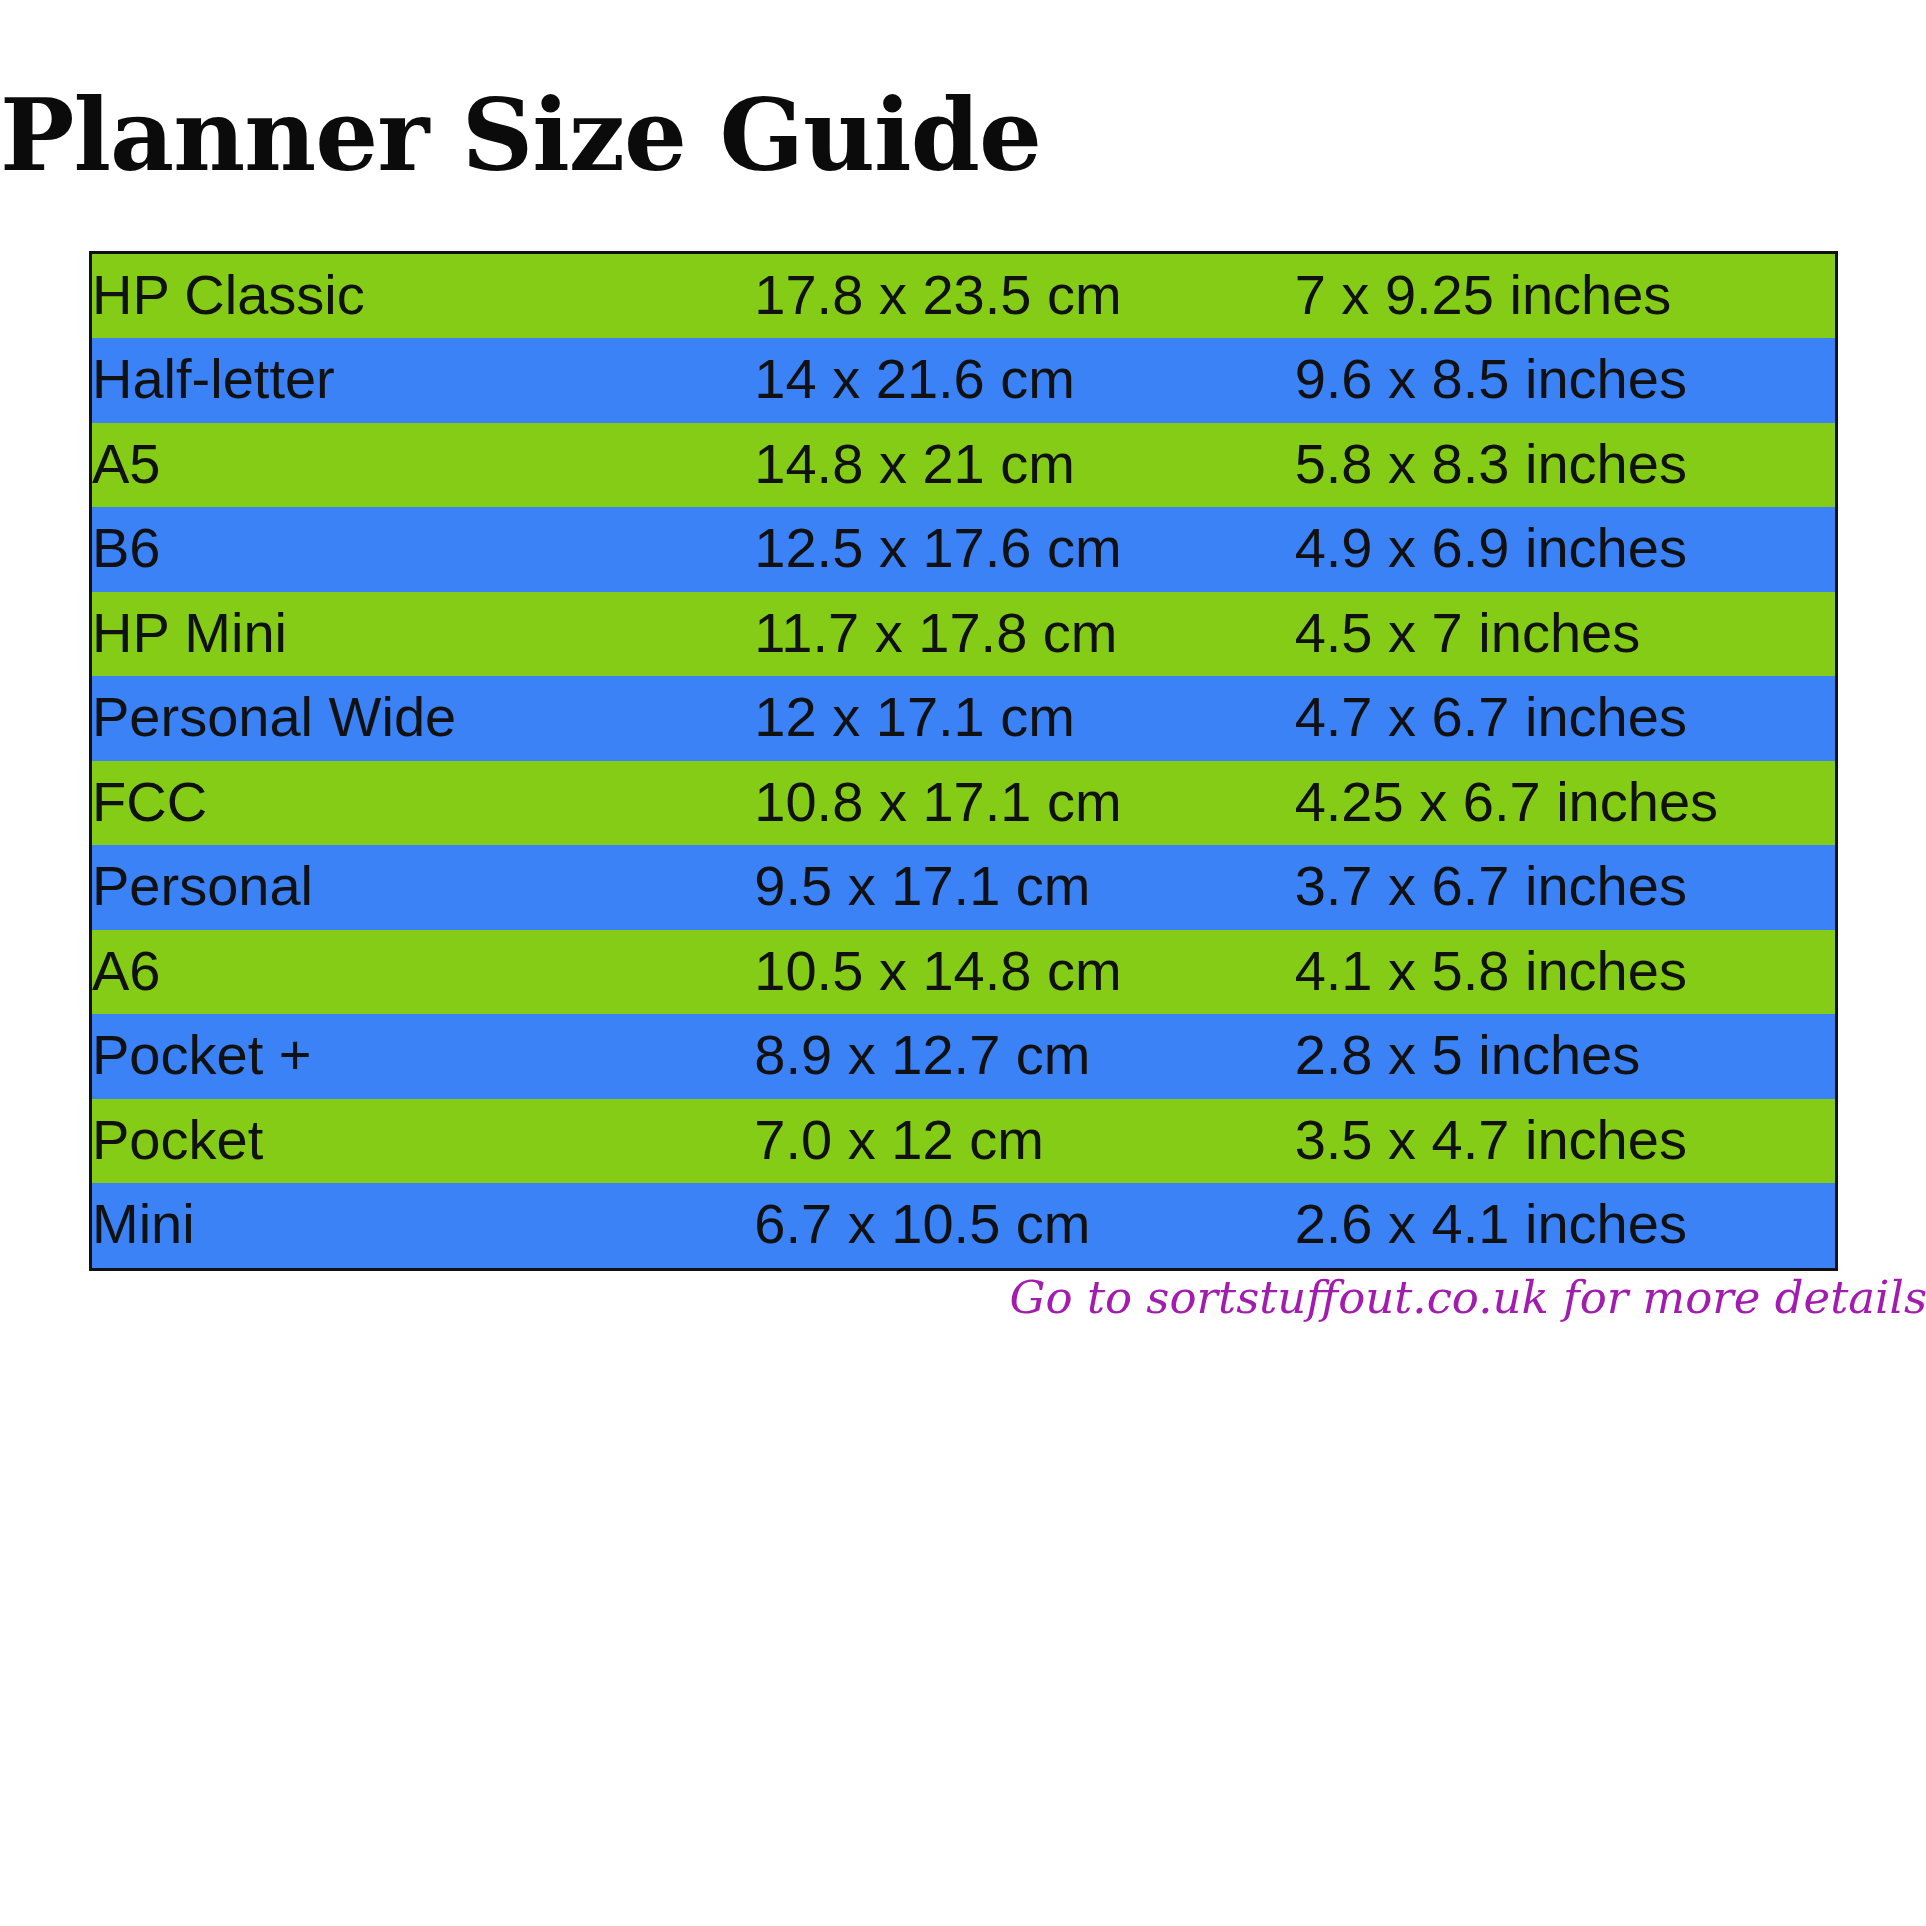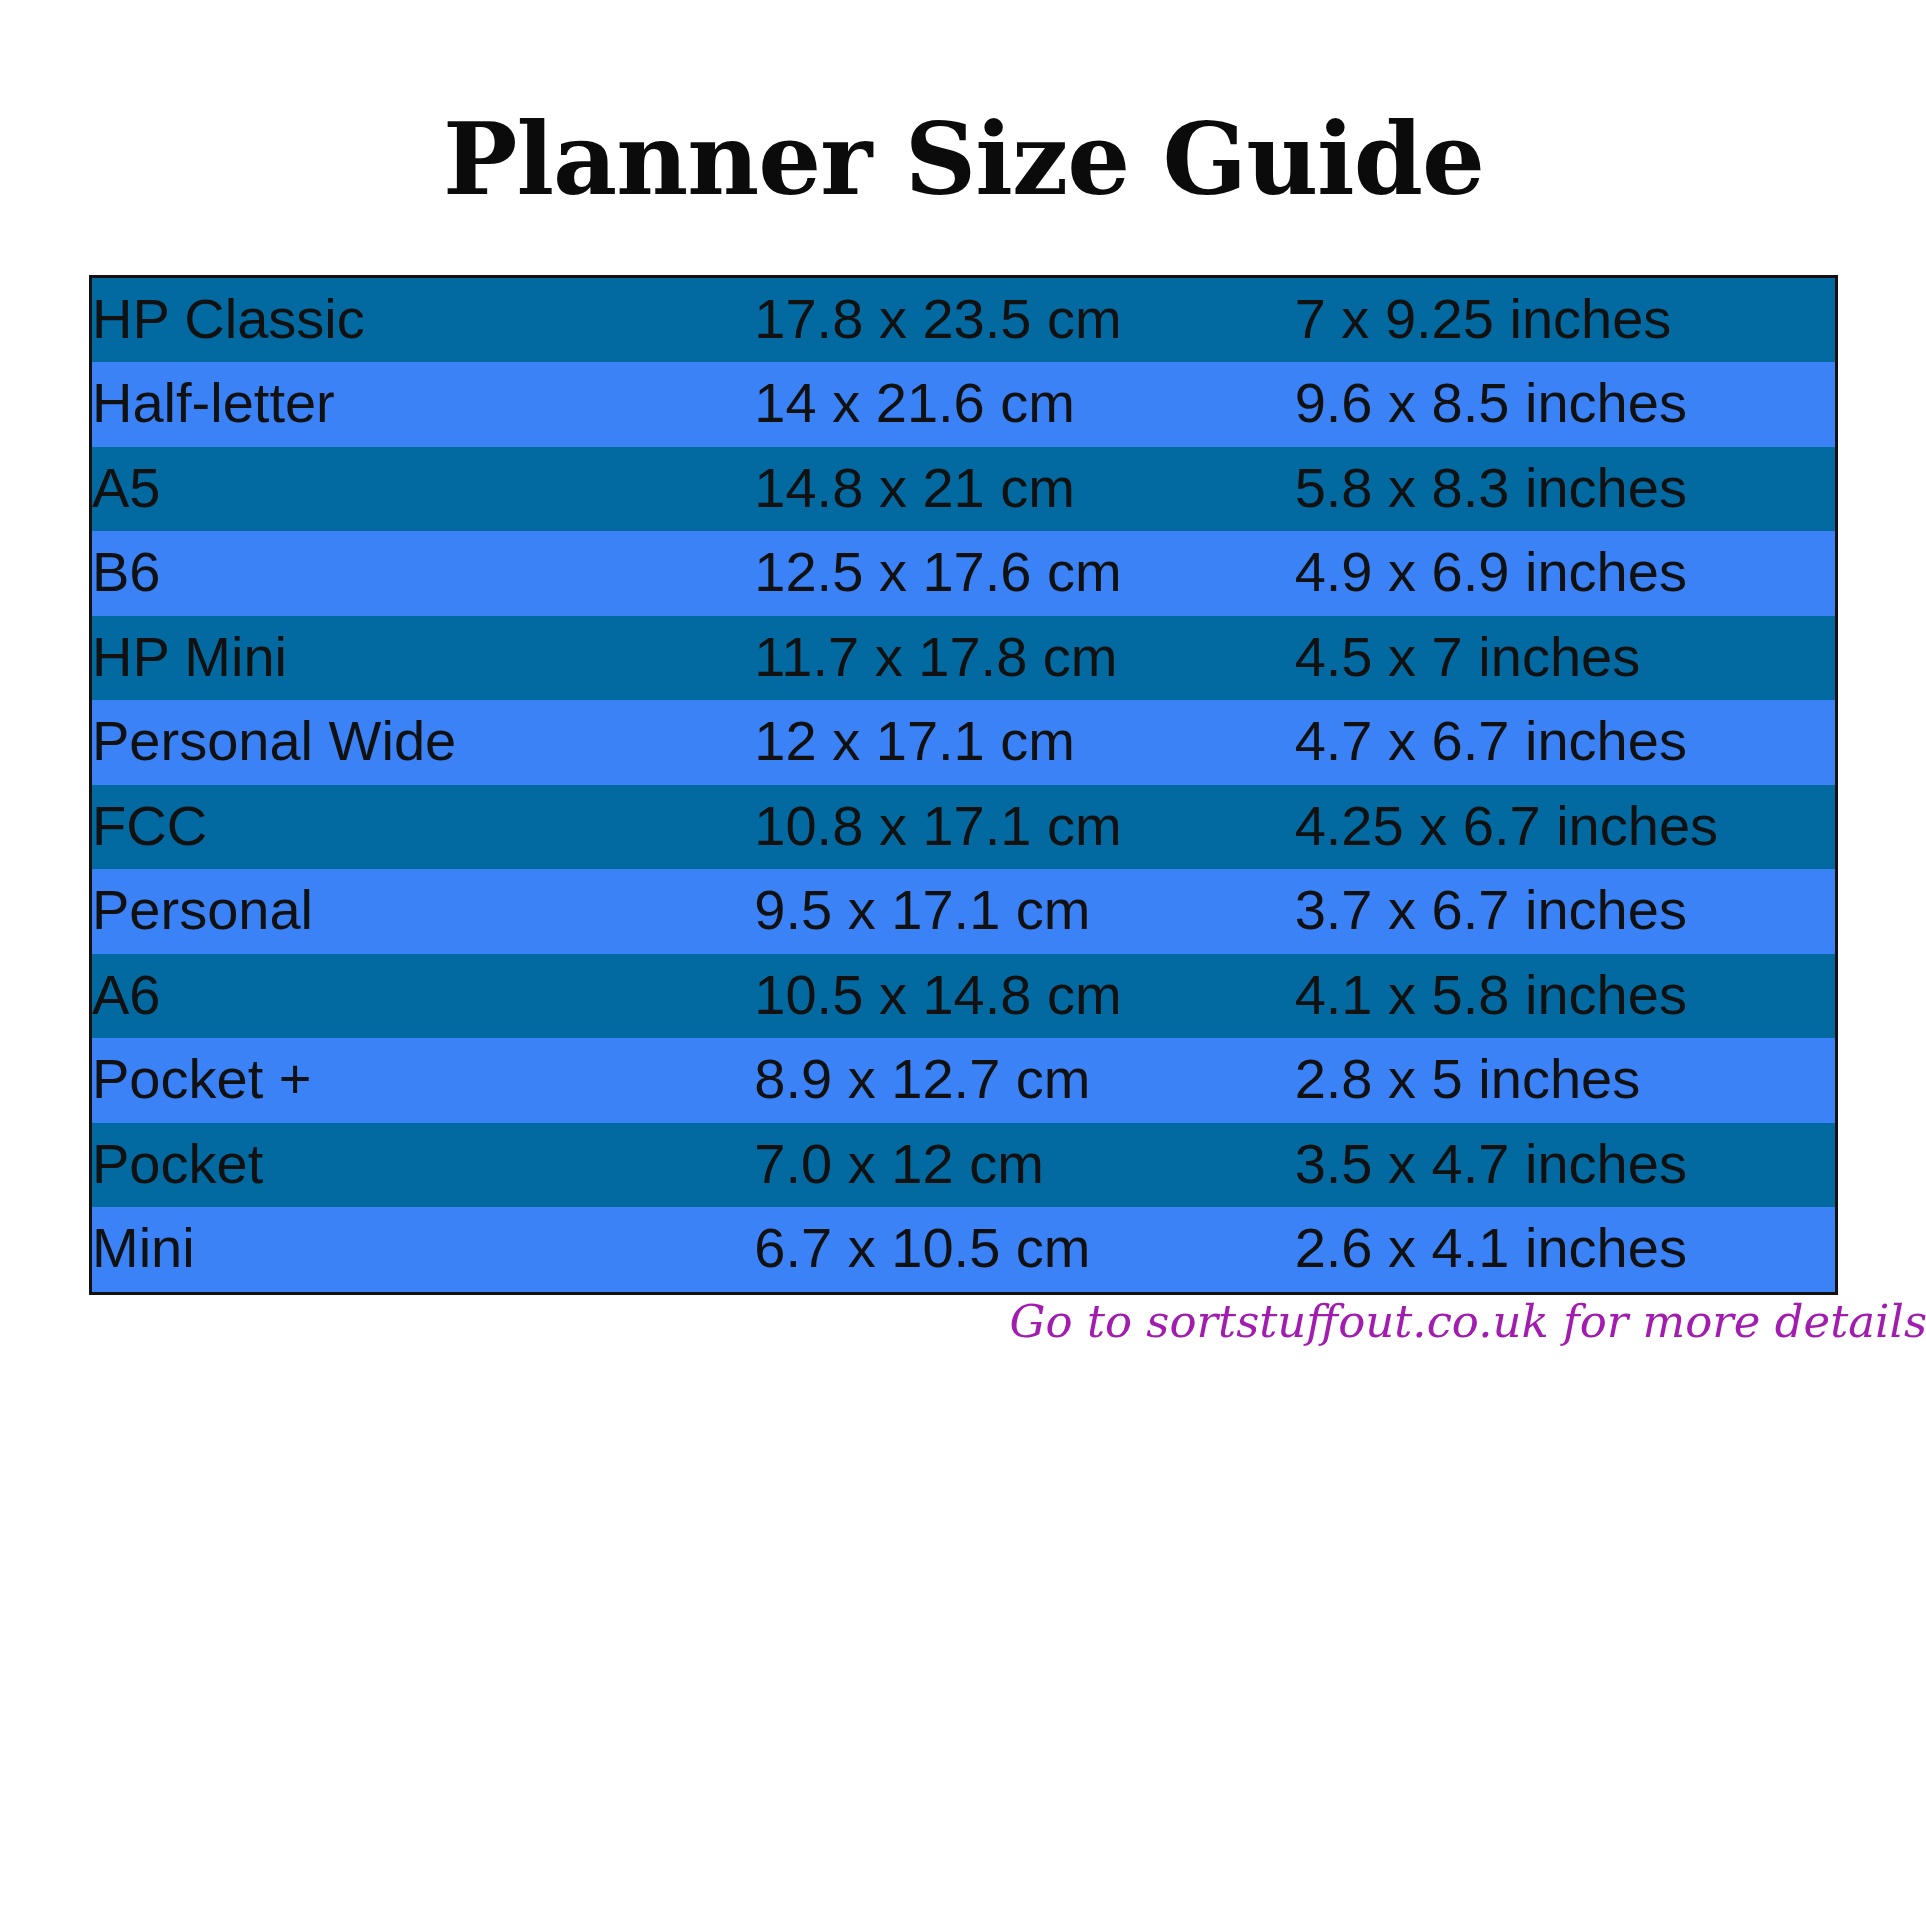--- a/index.html
+++ b/index.html
@@ -13,42 +13,42 @@
     font-family: "Liberation Sans", sans-serif;
     overflow: hidden;
   }
   .page {
     position: relative;
     width: 1927px;
     height: 1927px;
     box-sizing: border-box;
   }
   .title {
-    text-align: center;
+    text-align: left;
     font-family: "DejaVu Serif", serif;
     font-weight: bold;
     font-size: 99px;
     letter-spacing: -1px;
     color: #0b0b0b;
     margin: 0;
-    padding-top: 108px;
+    padding-top: 84px;
     line-height: 1.05;
   }
   .table-wrap {
     margin: 63px 89px 0 89px;
     border: 3px solid #111111;
     box-sizing: border-box;
   }
   table.size-table {
     width: 100%;
     border-collapse: collapse;
     table-layout: fixed;
   }
   table.size-table tr.odd {
-    background: #0369a1;
+    background: #84cc16;
   }
   table.size-table tr.even {
     background: #3b82f6;
   }
   table.size-table td {
     font-size: 56px;
     color: #111111;
     padding: 11px 0 13px 0;
     vertical-align: middle;
     line-height: 1.08;

